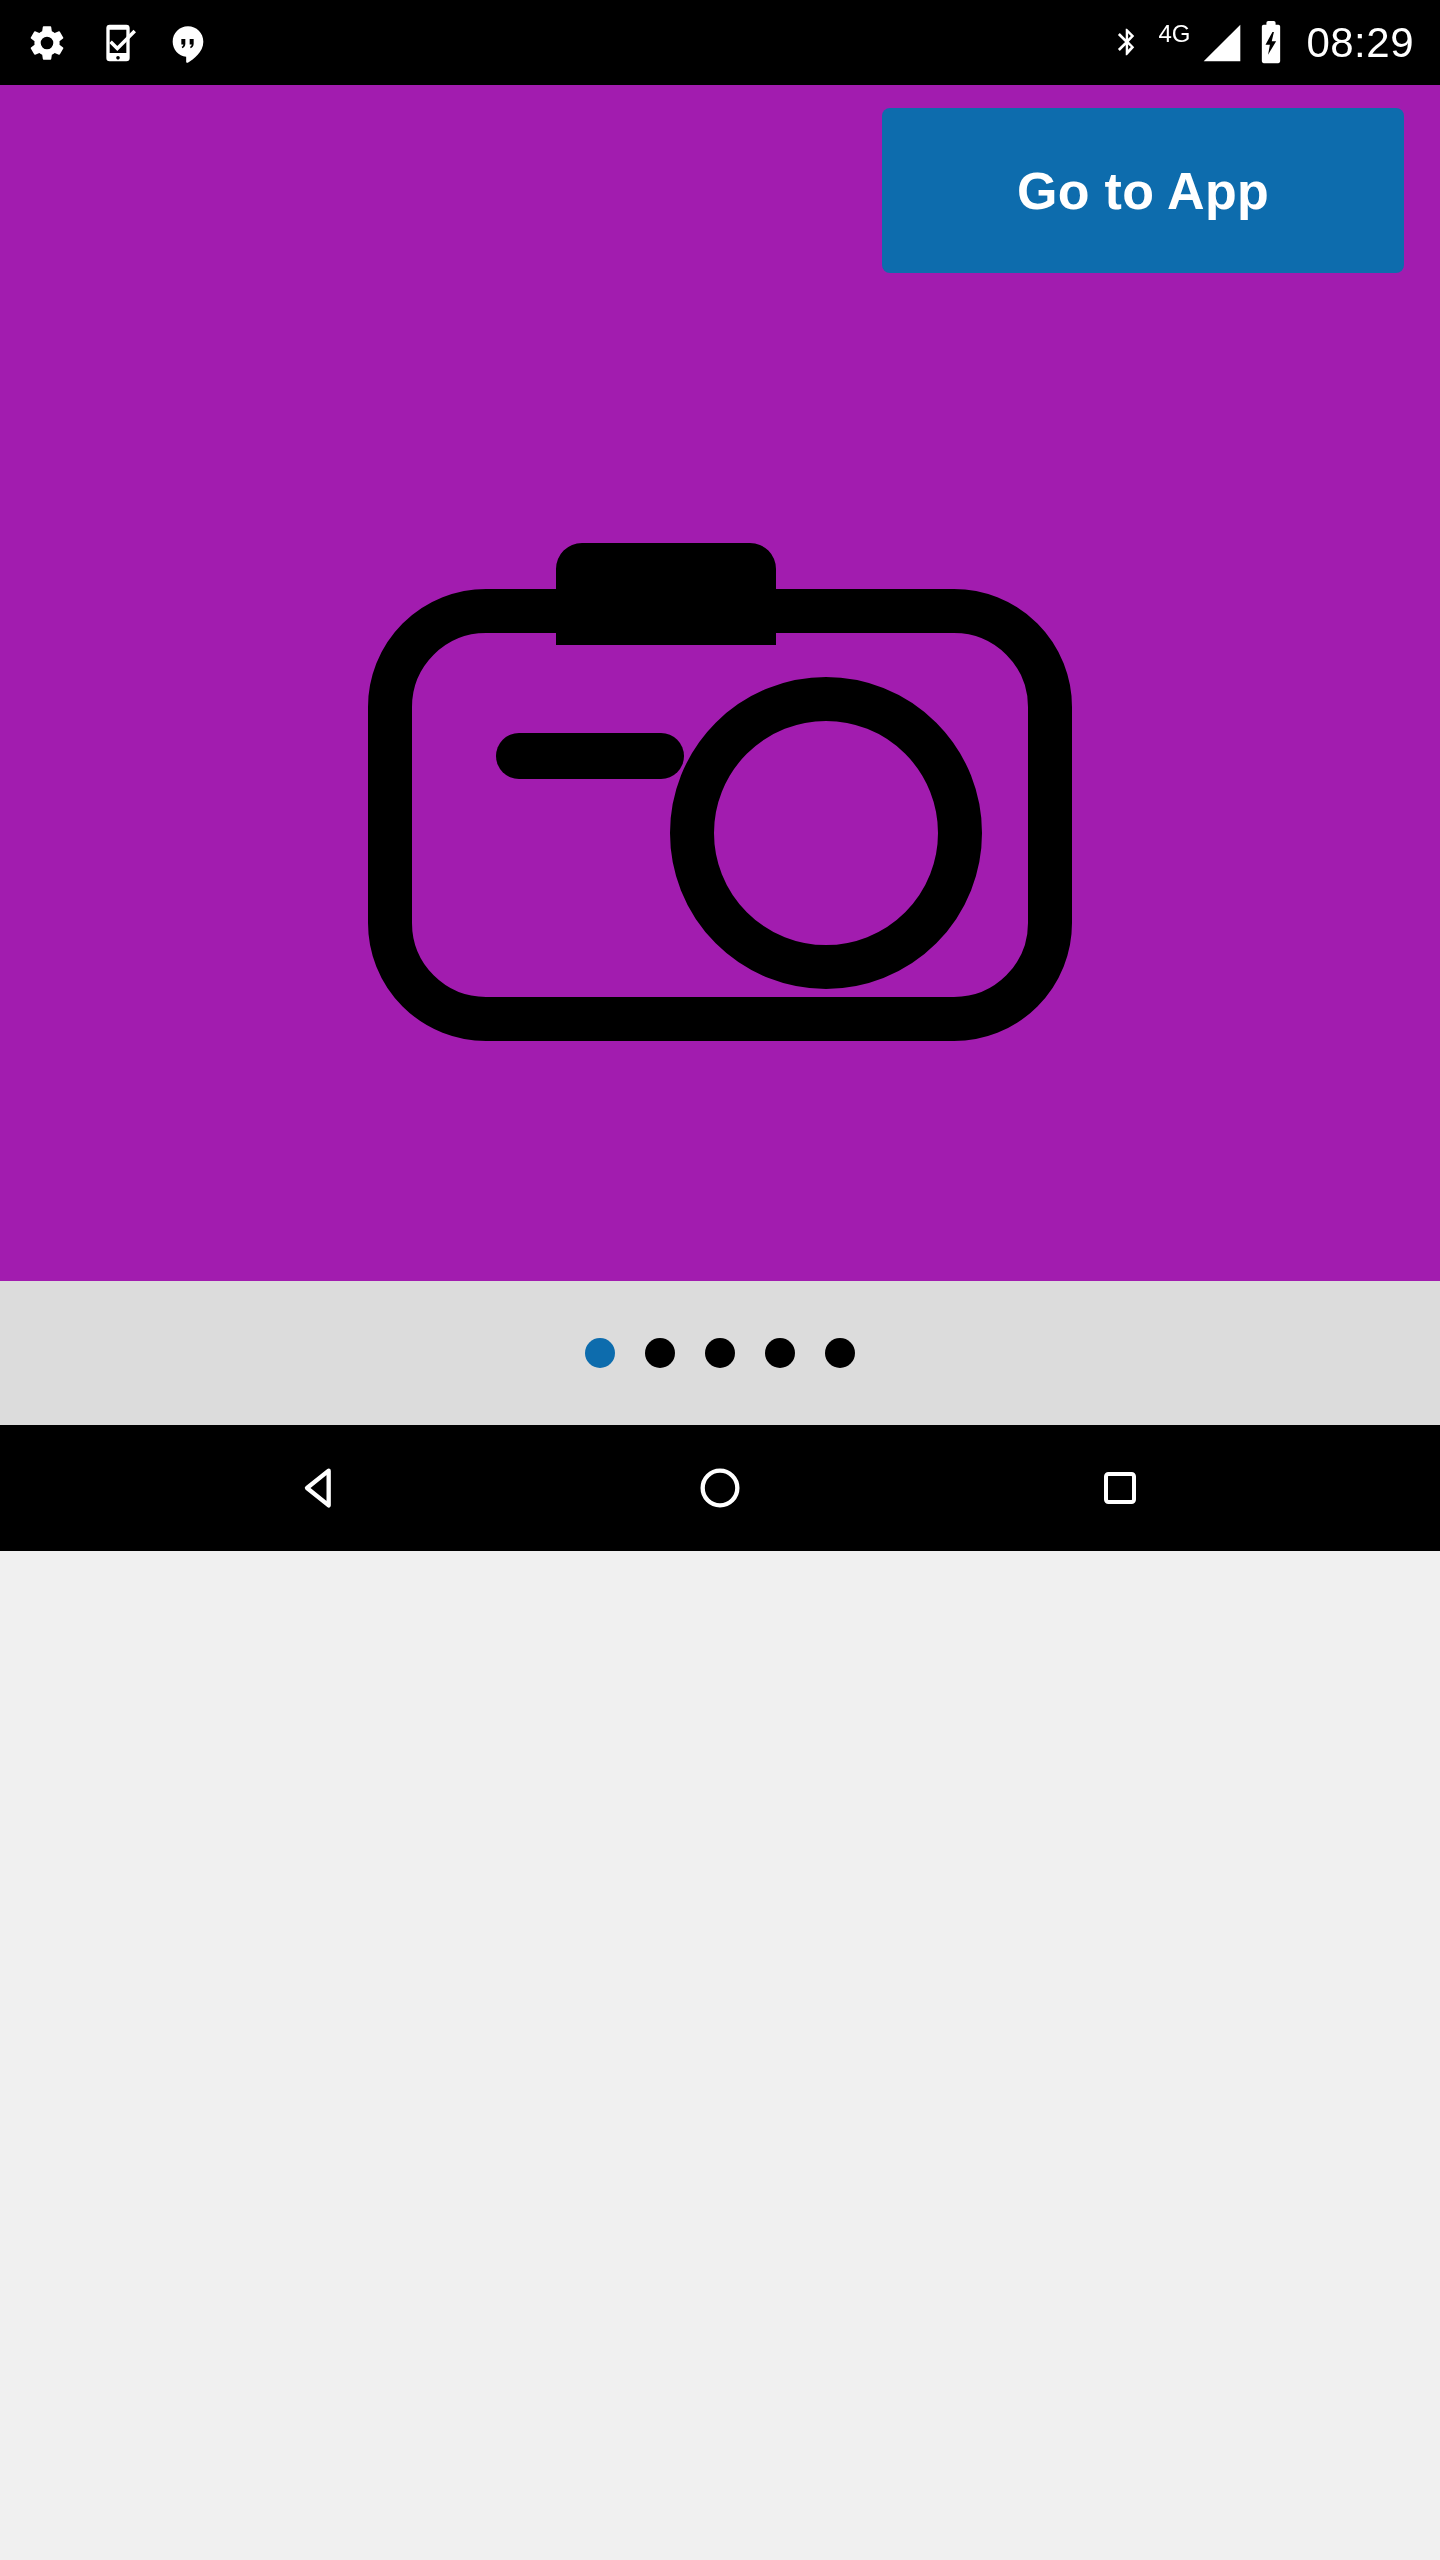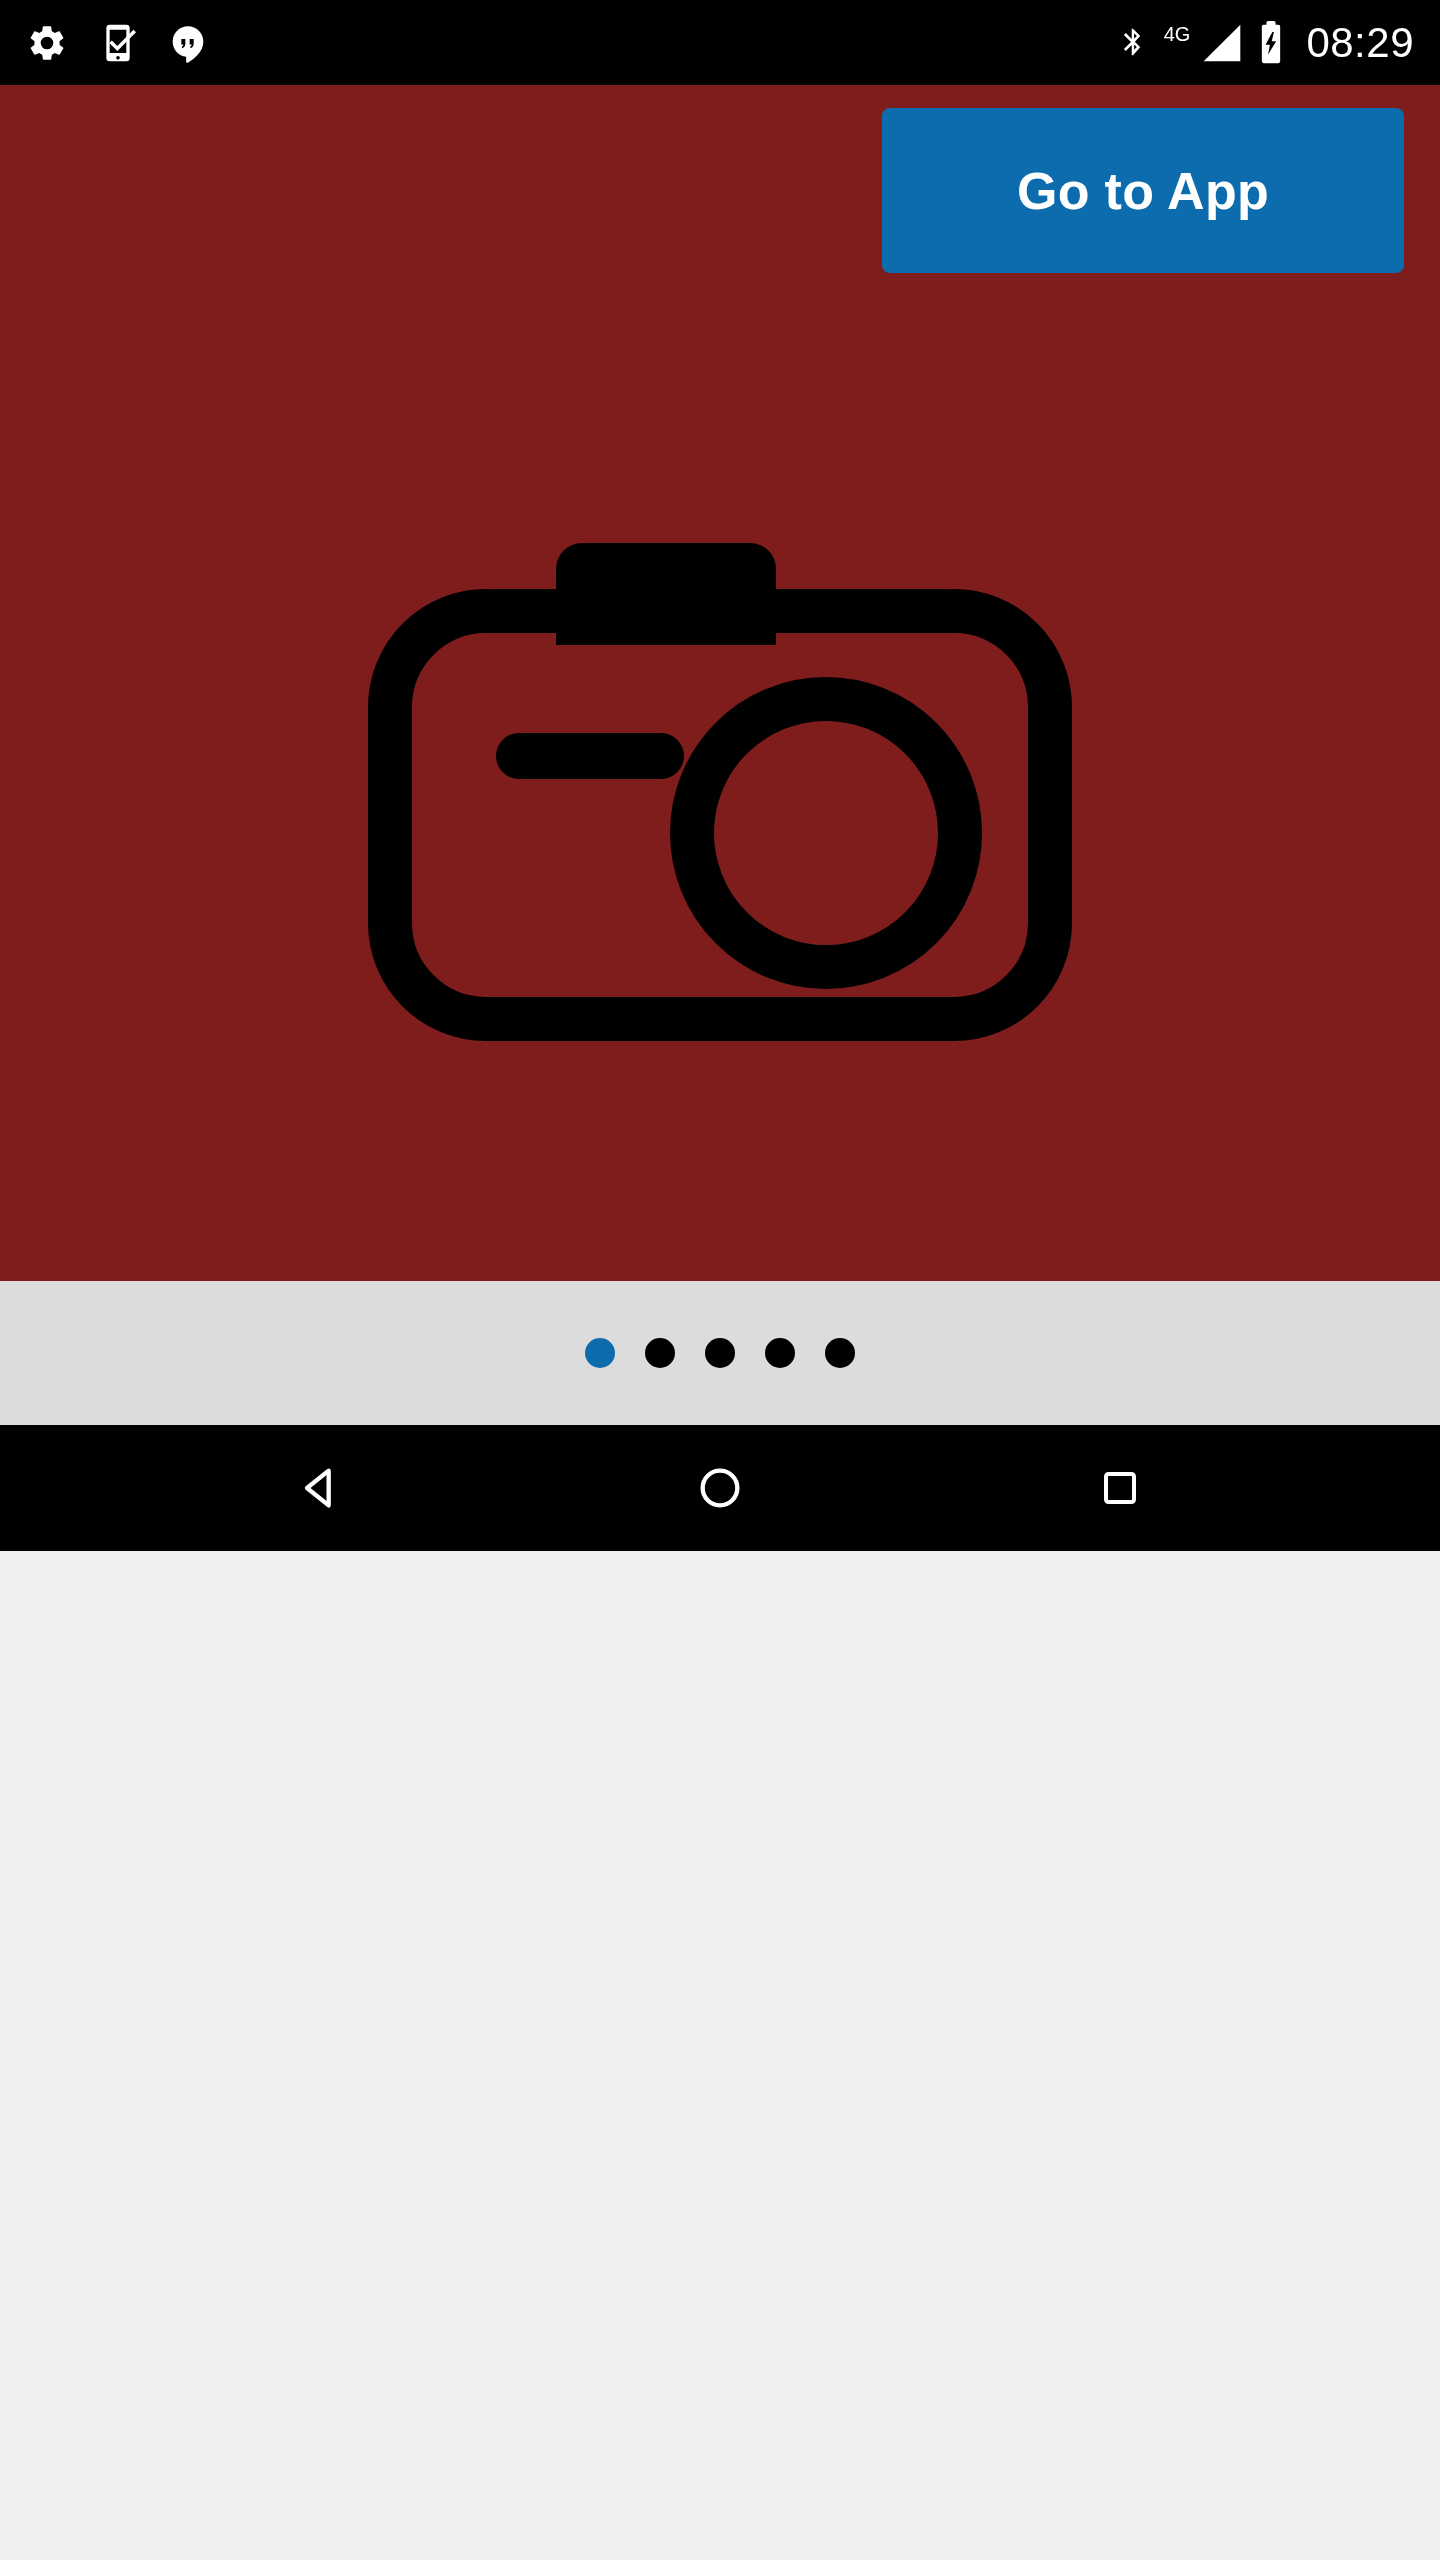--- a/index.html
+++ b/index.html
@@ -50,21 +50,21 @@
   .clock {
     color: #ffffff;
     font-size: 42px;
     font-weight: 400;
     letter-spacing: 0.5px;
     margin-left: 8px;
     white-space: nowrap;
   }
   .net-label {
     color: #ffffff;
-    font-size: 20px;
+    font-size: 24px;
     font-weight: 500;
     line-height: 1;
     margin-right: -4px;
     margin-bottom: 18px;
   }
 
   
   .hero {
     position: relative;
     background: #dcdcdc;
@@ -212,21 +212,21 @@
       <span>
         <svg class="sicon" width="26" height="44" viewBox="0 0 14 24">
           <path d="M9.5 2V1a1 1 0 0 0-1-1h-3a1 1 0 0 0-1 1v1H3a1 1 0 0 0-1 1v19a1 1 0 0 0 1 1h8a1 1 0 0 0 1-1V3a1 1 0 0 0-1-1H9.5z"></path>
           <path d="M7.8 6 4 13h2.4l-1 5.4L9.8 11H7.4l1.2-5z" fill="#000000"></path>
         </svg>
       </span>
       <span class="clock">08:29</span>
     </div>
   </div>
 
-  <div class="hero" style="background: #7f1d1d;">
+  <div class="hero" style="background: #a21caf;">
     <div class="hero-art">
       <svg width="800" height="680" viewBox="0 0 800 680" aria-hidden="true">
 
         <path d="M262 180 h168 a26 26 0 0 1 26 26 v76 h-220 v-76 a26 26 0 0 1 26 -26 z
                  M296 228 h100 v28 h-100 z" fill="#000000" fill-rule="evenodd"></path>
 
         <rect x="70" y="248" width="660" height="408" rx="96" ry="96" fill="none" stroke="#000000" stroke-width="44"></rect>
 
         <rect x="176" y="370" width="188" height="46" rx="23" ry="23" fill="#000000"></rect>
 

